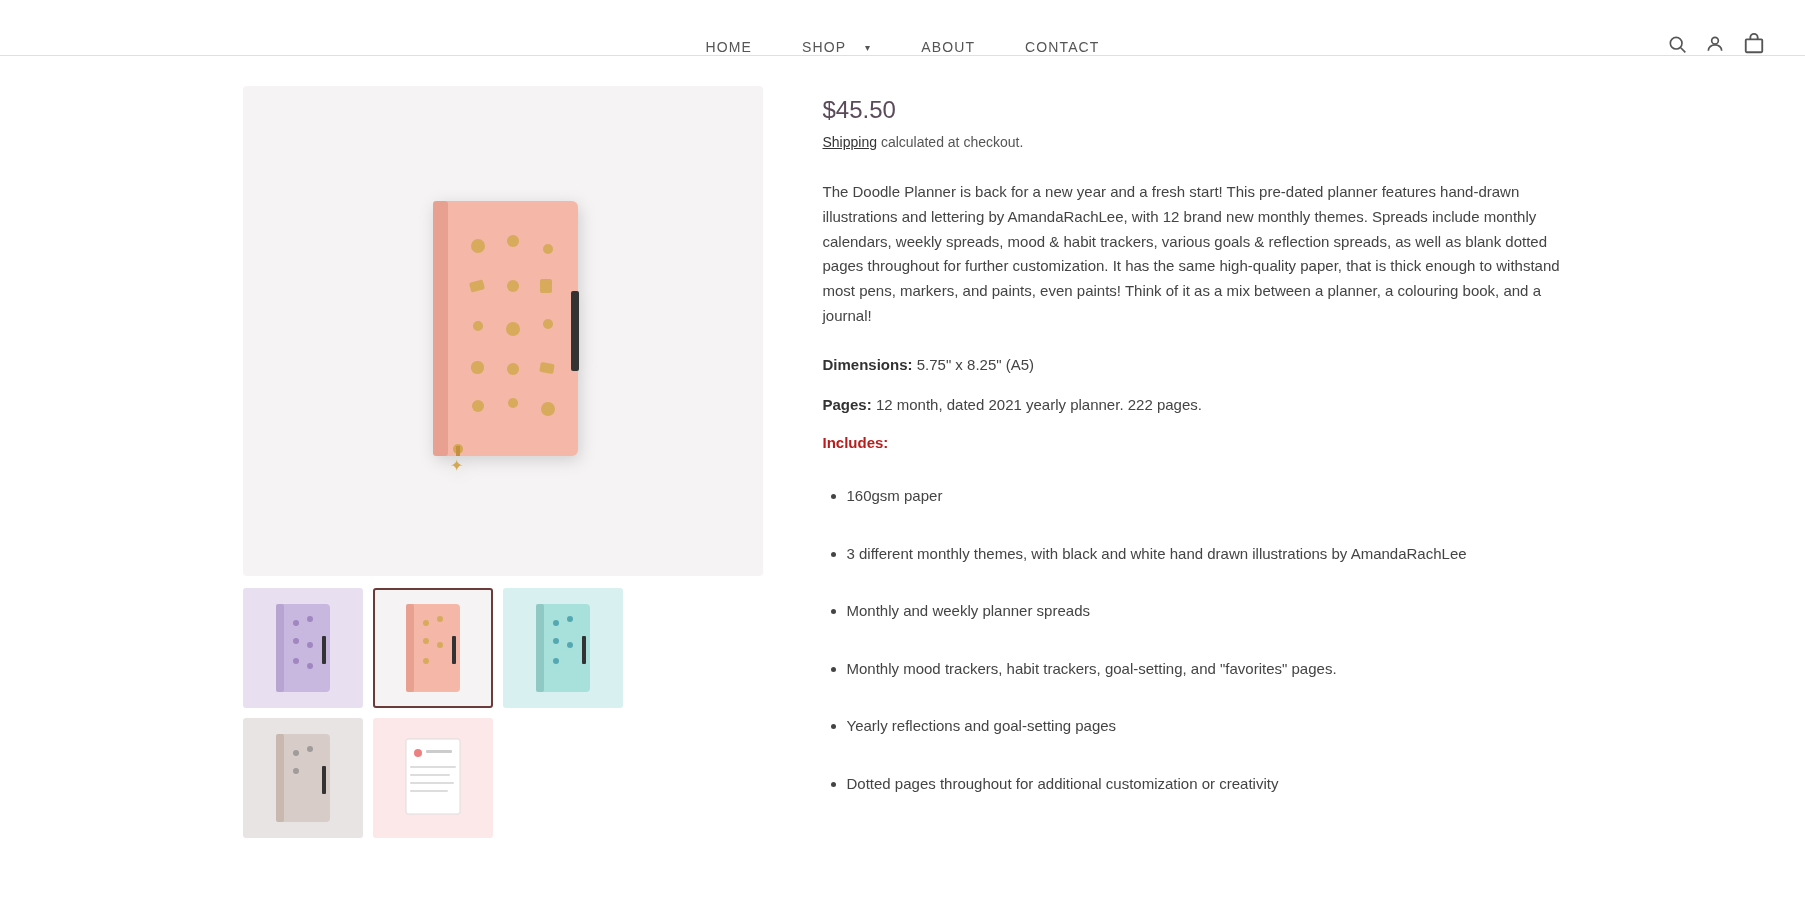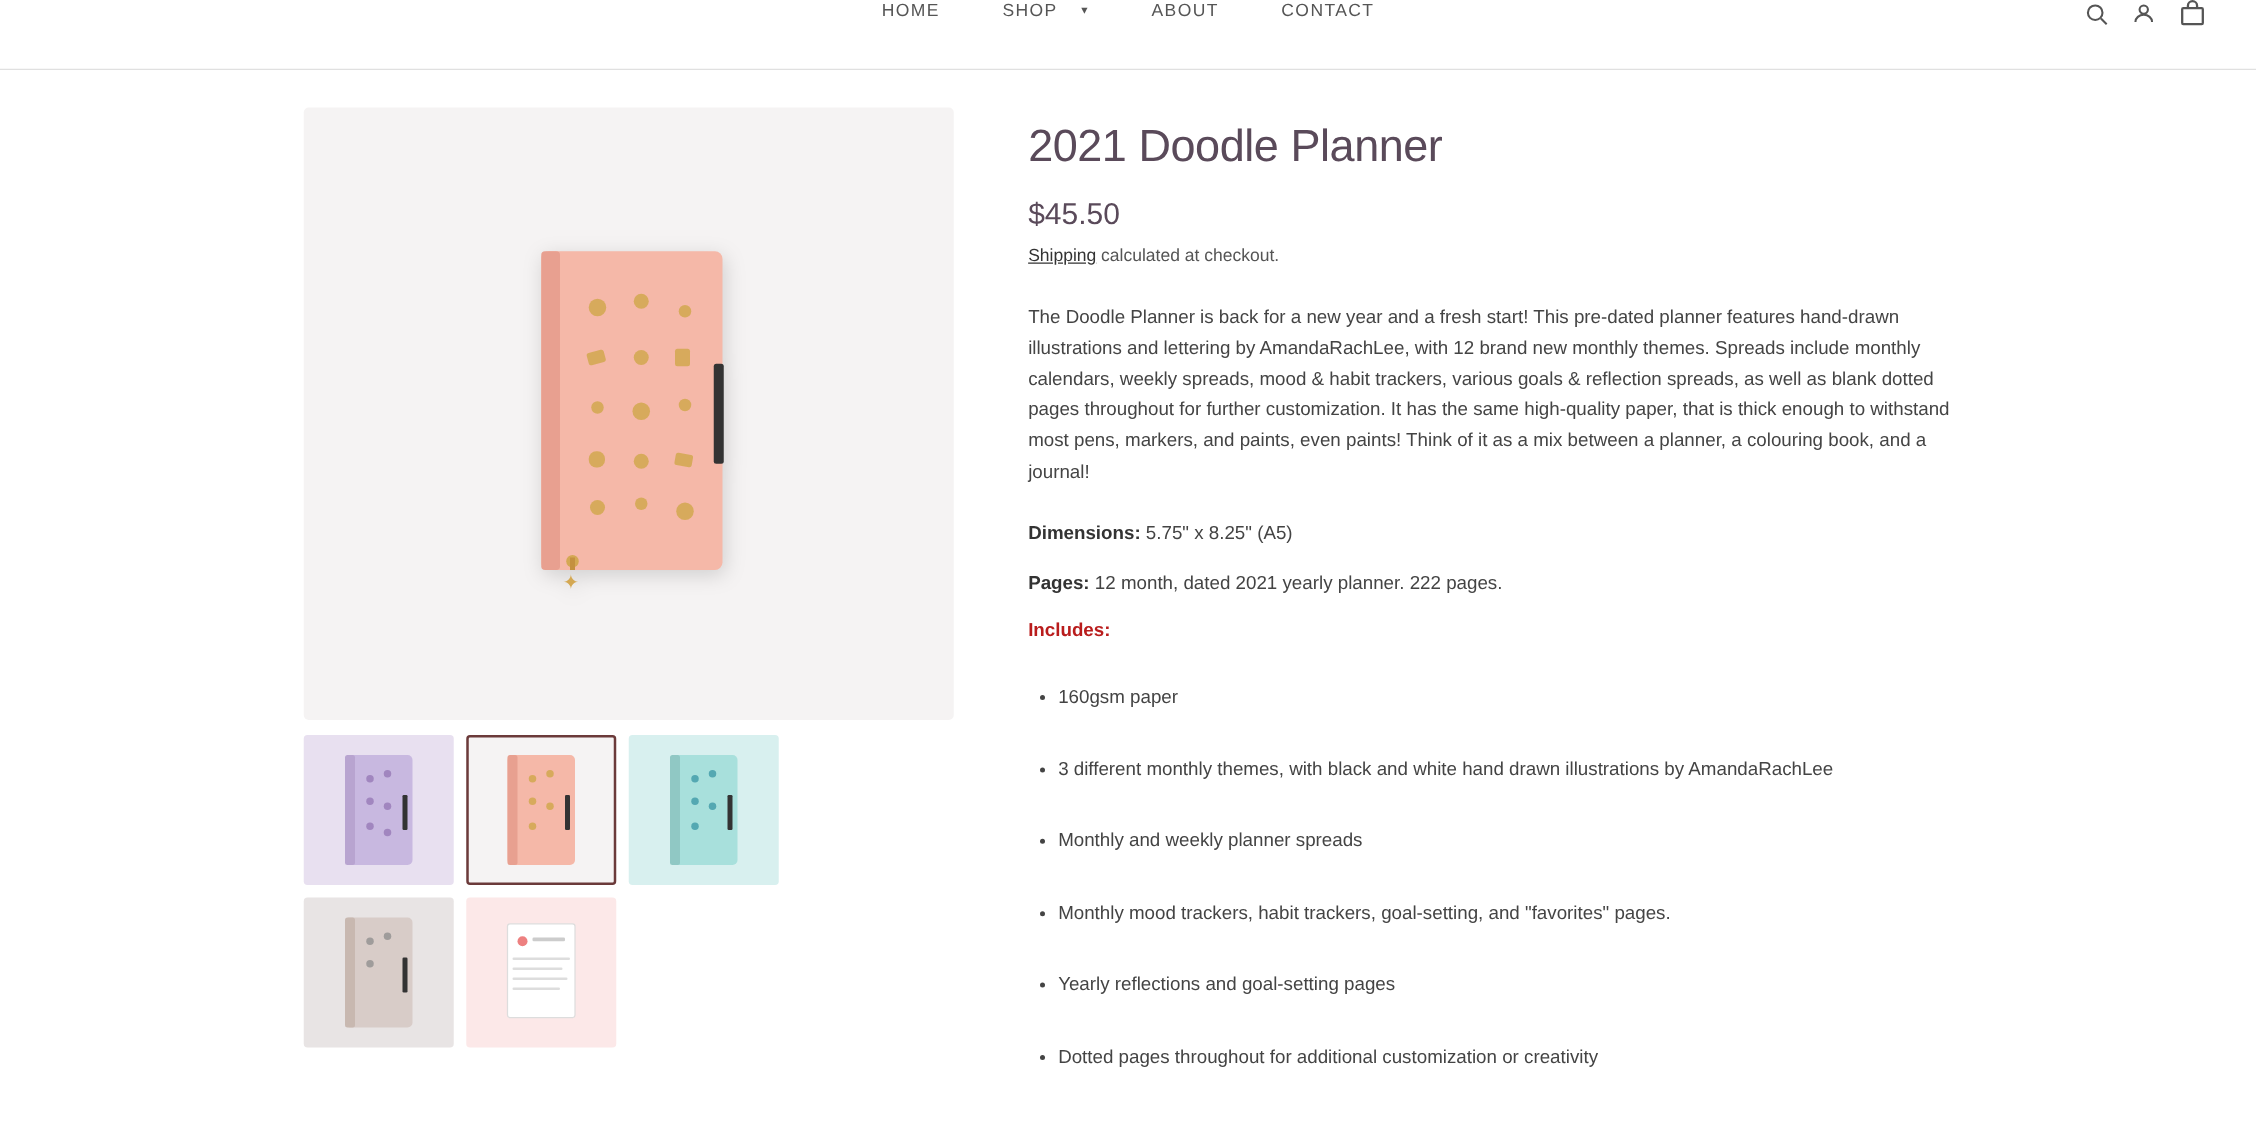--- a/index.html
+++ b/index.html
@@ -1,21 +1,21 @@
 <!DOCTYPE html>
 <html><head>
   <meta charset="utf-8">
   <style>
     * { margin: 0; padding: 0; box-sizing: border-box; }
     body { font-family: -apple-system, BlinkMacSystemFont, 'Segoe UI', Helvetica, Arial, sans-serif; background: #fff; color: #333; }
 
     
     nav {
       display: flex;
-      align-items: flex-start;
+      align-items: flex-end;
       justify-content: center;
       border-bottom: 1px solid #e0e0e0;
       padding: 0 40px;
       height: 56px;
       position: relative;
     }
     .nav-links {
       display: flex;
       gap: 50px;
       align-items: center;
@@ -298,21 +298,20 @@
           <rect x="12" y="35" width="46" height="2" rx="1" fill="#ddd"></rect>
           <rect x="12" y="43" width="40" height="2" rx="1" fill="#ddd"></rect>
           <rect x="12" y="51" width="44" height="2" rx="1" fill="#ddd"></rect>
           <rect x="12" y="59" width="38" height="2" rx="1" fill="#ddd"></rect>
         </svg>
       </div>
     </div>
   </div>
 
   <div class="product-info">
-    <h1 class="product-title">2021 Doodle Planner</h1>
 
     <p class="product-price">$45.50</p>
 
     <p class="shipping-line">
       <a class="shipping-link" href="#">Shipping</a>
       <span>calculated at checkout.</span>
     </p>
 
     <p class="product-description">The Doodle Planner is back for a new year and a fresh start! This pre-dated planner features hand-drawn illustrations and lettering by AmandaRachLee, with 12 brand new monthly themes. Spreads include monthly calendars, weekly spreads, mood &amp; habit trackers, various goals &amp; reflection spreads, as well as blank dotted pages throughout for further customization. It has the same high-quality paper, that is thick enough to withstand most pens, markers, and paints, even paints! Think of it as a mix between a planner, a colouring book, and a journal!</p>
 

